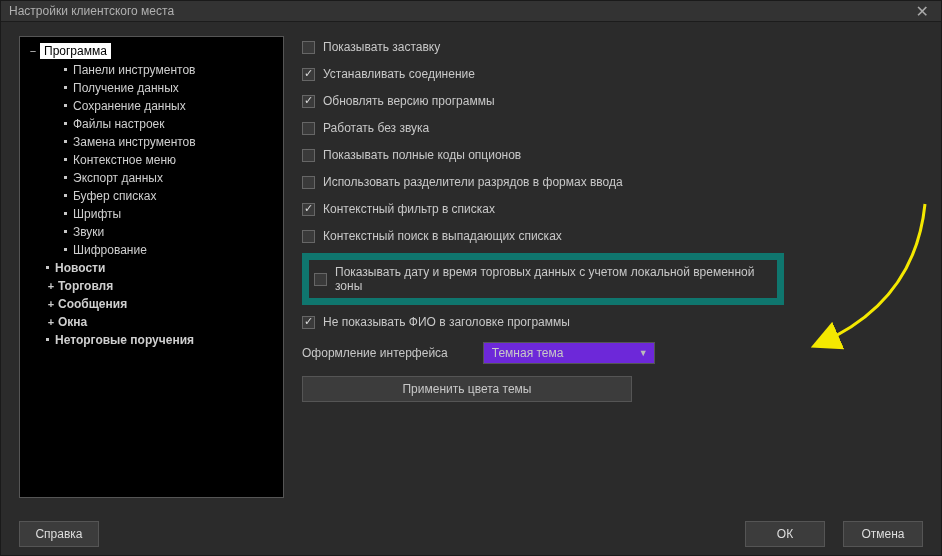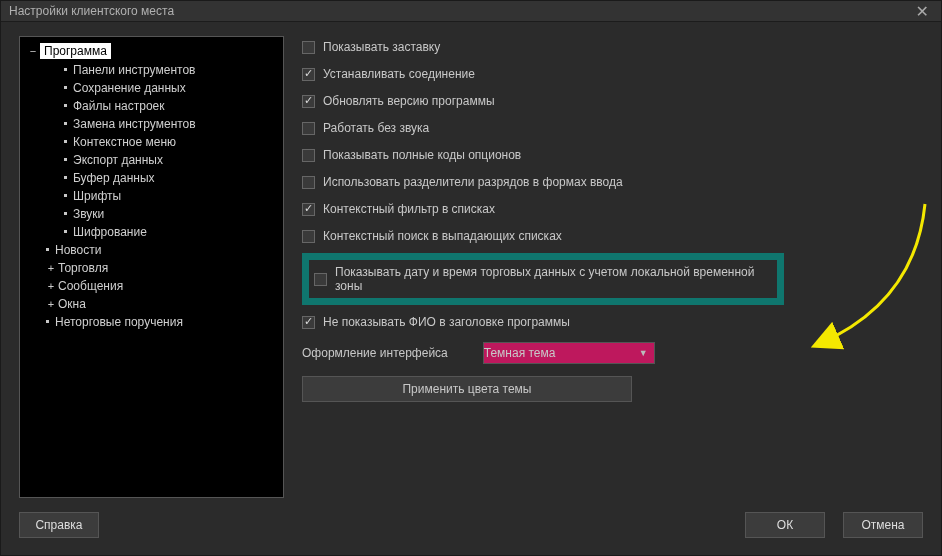--- a/index.html
+++ b/index.html
@@ -69,21 +69,21 @@
   }
   .tree-bullet {
     width: 3px;
     height: 3px;
     background: #c8c8c8;
     display: inline-block;
     margin: 0 6px 2px 0;
     vertical-align: middle;
   }
   .depth-1 { padding-left: 6px; }
-  .depth-2 { padding-left: 24px; }
+  .depth-2 { padding-left: 24px; font-weight: bold; }
   .depth-3 { padding-left: 42px; }
 
   .settings-panel {
     flex: 1;
     padding: 18px 14px 0 6px;
     position: relative;
   }
   .opt-row {
     display: flex;
     align-items: center;
@@ -117,26 +117,26 @@
   .field-row {
     display: flex;
     align-items: center;
     margin-bottom: 12px;
     gap: 19px;
   }
   .field-label { margin-right: 16px; }
   .dropdown {
     width: 172px;
     height: 22px;
-    background: #be185d;
+    background: #6d28d9;
     border: 1px solid #555;
     display: flex;
     align-items: center;
     justify-content: space-between;
-    padding: 0 6px 0 0;
+    padding: 0 6px 0 8px;
     cursor: pointer;
   }
   .dropdown-arrow {
     font-size: 9px;
     color: #bbb;
   }
   .apply-btn {
     width: 330px;
     height: 26px;
     background: #3c3c3c;
@@ -144,20 +144,21 @@
     display: flex;
     align-items: center;
     justify-content: center;
     cursor: pointer;
     margin-top: 4px;
   }
   .footer {
     height: 48px;
     background: #2b2b2b;
     display: flex;
+    align-items: center;
     padding: 0 18px;
     justify-content: space-between;
   }
   .btn {
     min-width: 80px;
     height: 26px;
     background: #3c3c3c;
     border: 1px solid #555;
     display: flex;
     align-items: center;
@@ -190,41 +191,45 @@
         <span class="tree-expander">−</span>
         <span class="tree-label-inner">Программа</span>
       </div>
       <div id="tree-children">
           <div class="tree-node depth-3">
             <span class="tree-bullet"></span>
             <span>Панели инструментов</span>
           </div>
           <div class="tree-node depth-3">
             <span class="tree-bullet"></span>
+            <span>Получение данных</span>
+          </div>
+          <div class="tree-node depth-3">
+            <span class="tree-bullet"></span>
             <span>Сохранение данных</span>
           </div>
           <div class="tree-node depth-3">
             <span class="tree-bullet"></span>
             <span>Файлы настроек</span>
           </div>
           <div class="tree-node depth-3">
             <span class="tree-bullet"></span>
             <span>Замена инструментов</span>
           </div>
           <div class="tree-node depth-3">
             <span class="tree-bullet"></span>
             <span>Контекстное меню</span>
           </div>
           <div class="tree-node depth-3">
             <span class="tree-bullet"></span>
             <span>Экспорт данных</span>
           </div>
           <div class="tree-node depth-3">
             <span class="tree-bullet"></span>
-            <span>Буфер данных</span>
+            <span>Буфер списках</span>
           </div>
           <div class="tree-node depth-3">
             <span class="tree-bullet"></span>
             <span>Шрифты</span>
           </div>
           <div class="tree-node depth-3">
             <span class="tree-bullet"></span>
             <span>Звуки</span>
           </div>
           <div class="tree-node depth-3">

